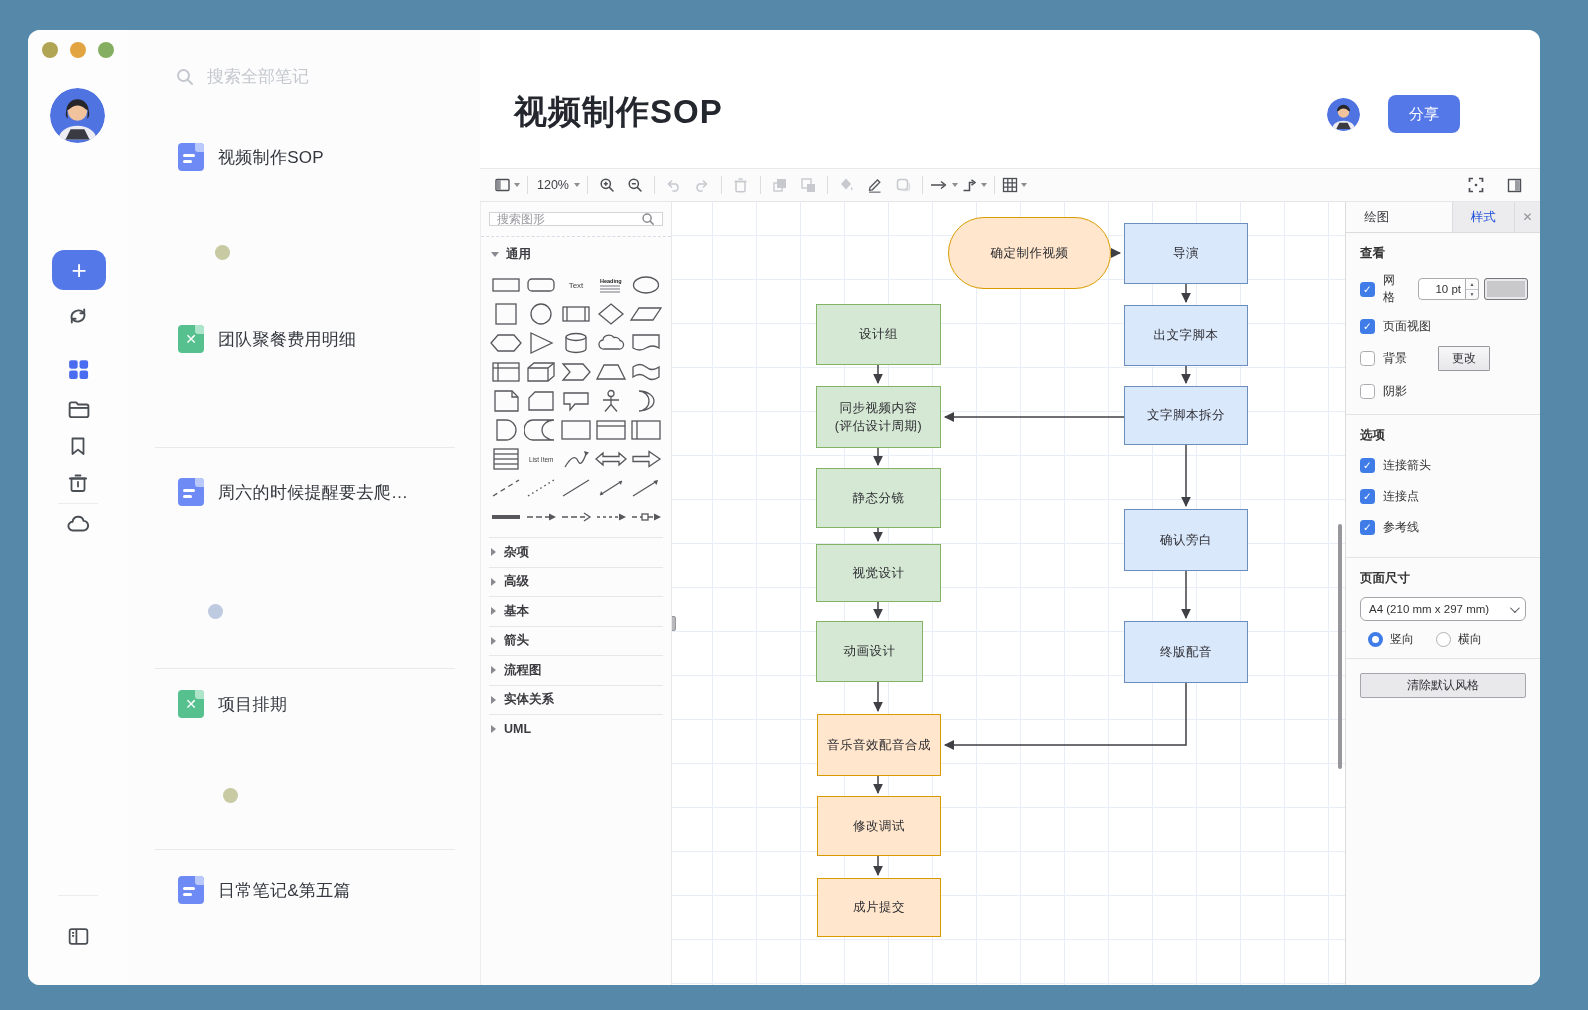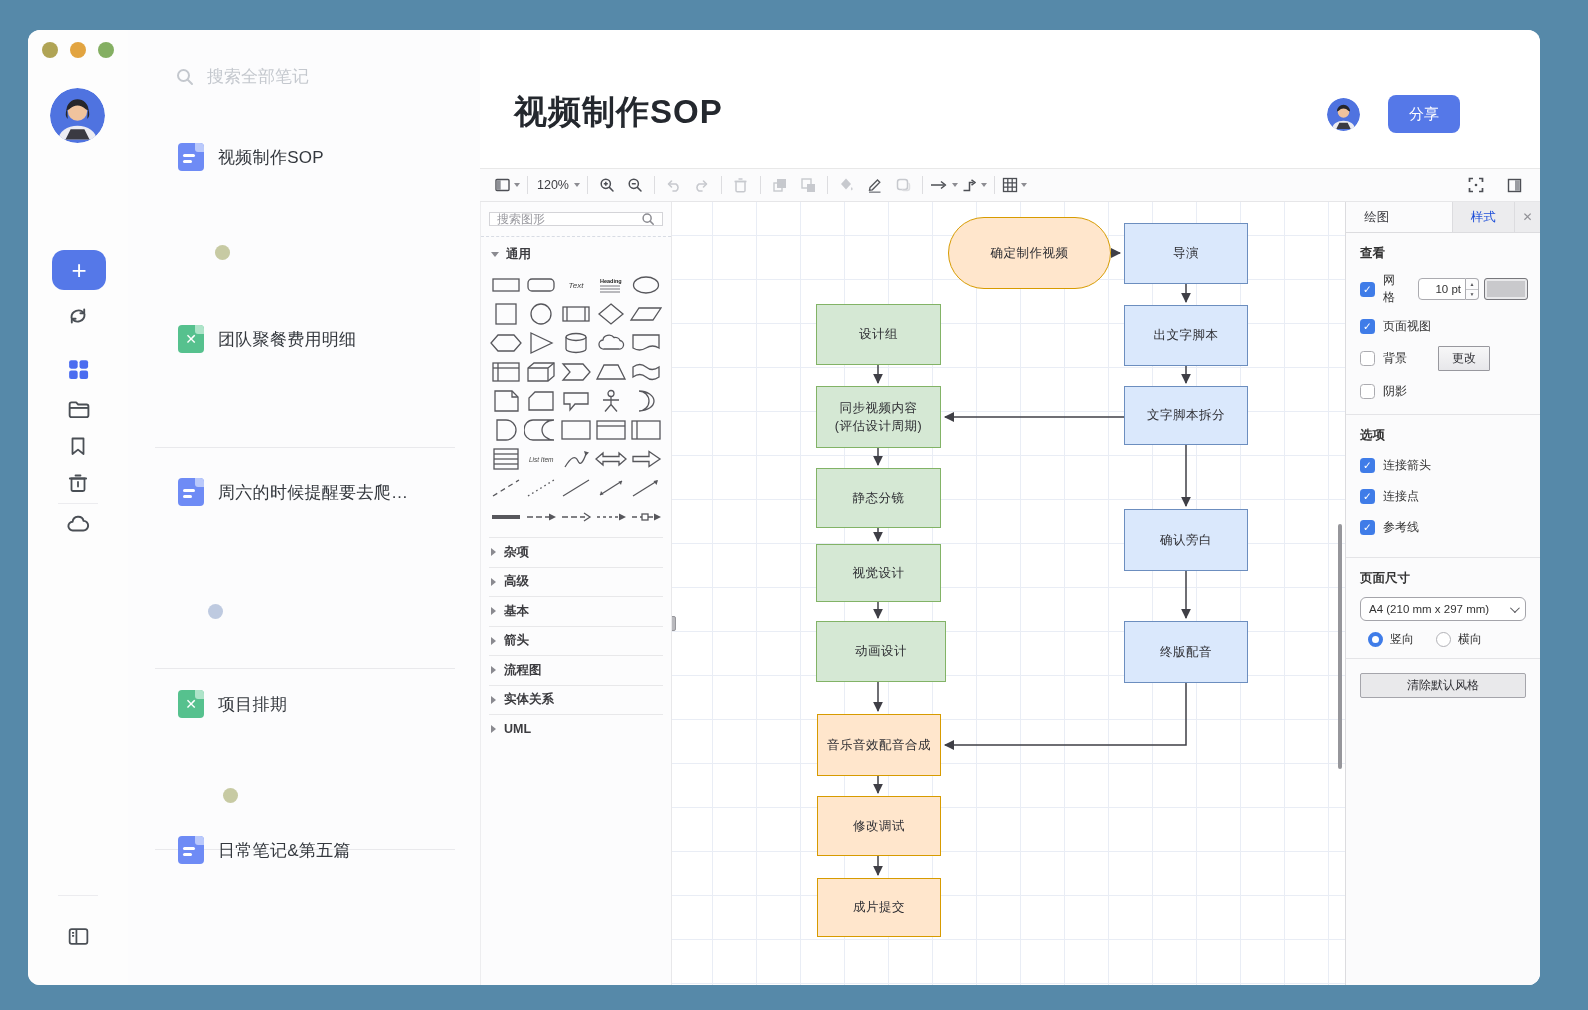--- a/index.html
+++ b/index.html
@@ -65,21 +65,21 @@
                   padding:10px 8px 0 8px; position:relative; font-size:12px; color:#3c3c40; overflow:hidden; }
   .shape-search { display:flex; align-items:center; border:1px solid #d4d4d8; border-radius:0; background:#fff; height:14px; padding:0 7px; }
   .shape-search .ph { flex:1; color:#9a9aa0; font-size:12px; }
   .sec-div { border-top:1px dashed #d8dce4; margin:10px -8px 0 -8px; }
   .sec-head { display:flex; align-items:center; gap:7px; padding:9px 2px 4px 2px; font-weight:700; font-size:12.5px; cursor:pointer;font-family:Liberation Mono, monospace; }
   .tri-down { width:0; height:0; border-left:4px solid transparent; border-right:4px solid transparent; border-top:5px solid #8a8a90; }
   .tri-right { width:0; height:0; border-top:4px solid transparent; border-bottom:4px solid transparent; border-left:5px solid #8a8a90; }
   .shape-grid { display:grid; grid-template-columns:repeat(5,1fr); row-gap:1px; padding:4px 0 6px 0; }
   .shape-cell { height:28px; display:flex; align-items:center; justify-content:center; cursor:pointer; }
   .shape-cell svg { stroke:#57575c; fill:none; stroke-width:1.3; }
-  .mini-text { font-size:8px; color:#444;font-style:italic; }
+  .mini-text { font-size:8px; color:#444; }
   .mini-heading { display:flex; flex-direction:column; align-items:flex-start; gap:1.5px; }
   .mini-heading b { font-size:5.5px; color:#222; }
   .mini-heading i { width:20px; height:1.5px; background:#b9b9bd; }
   .collapsed-row { display:flex; align-items:center; gap:8px; height:29.5px; border-top:1px solid #e8e8ea; font-weight:700; font-size:12.5px; cursor:pointer; padding-left:2px; }
 
   
   .canvas { flex:1; position:relative; background:#fff; overflow:hidden;
             background-image:linear-gradient(#e9edf5 1px,transparent 1px),linear-gradient(90deg,#e9edf5 1px,transparent 1px);
             background-size:44px 44px; background-position:-4px -11px; }
   .edges-svg { position:absolute; left:0; top:0; }
@@ -237,21 +237,21 @@
         <div class="note-div" style="top: 638px;"></div>
         <div class="note-item" style="top: 660px;">
           <span class="nicon sheet-green">
             <span class="fold"></span>
             <span class="x">✕</span>
           </span>
           <span class="title">项目排期</span>
         </div>
         <span class="note-dot" style="top: 758px; left: 95px; background: rgb(185, 189, 140);"></span>
         <div class="note-div" style="top: 819px;"></div>
-        <div class="note-item" style="top: 806px;">
+        <div class="note-item" style="top: 846px;">
           <span class="nicon doc-blue">
             <span class="fold"></span>
             <span class="l1"></span>
             <span class="l2"></span>
           </span>
           <span class="title">日常笔记&amp;第五篇</span>
         </div>
       </div>
   </div>
 
@@ -753,21 +753,21 @@
               <div class="node" style="left: 144px; top: 184px; width: 125px; height: 62px; background: rgb(213, 232, 212); border: 1px solid rgb(130, 179, 102);">
                 <span>同步视频内容</span>
                 <span>(评估设计周期)</span>
               </div>
               <div class="node" style="left: 144px; top: 266px; width: 125px; height: 60px; background: rgb(213, 232, 212); border: 1px solid rgb(130, 179, 102);">
                 <span>静态分镜</span>
               </div>
               <div class="node" style="left: 144px; top: 342px; width: 125px; height: 58px; background: rgb(213, 232, 212); border: 1px solid rgb(130, 179, 102);">
                 <span>视觉设计</span>
               </div>
-              <div class="node" style="left: 144px; top: 419px; width: 130px; height: 61px; background: rgb(213, 232, 212); border: 1px solid rgb(130, 179, 102);">
+              <div class="node" style="left: 144px; top: 419px; width: 107px; height: 61px; background: rgb(213, 232, 212); border: 1px solid rgb(130, 179, 102);">
                 <span>动画设计</span>
               </div>
               <div class="node" style="left: 145px; top: 512px; width: 124px; height: 62px; background: rgb(255, 230, 204); border: 1px solid rgb(215, 155, 0);">
                 <span>音乐音效配音合成</span>
               </div>
               <div class="node" style="left: 145px; top: 594px; width: 124px; height: 60px; background: rgb(255, 230, 204); border: 1px solid rgb(215, 155, 0);">
                 <span>修改调试</span>
               </div>
               <div class="node" style="left: 145px; top: 676px; width: 124px; height: 59px; background: rgb(255, 230, 204); border: 1px solid rgb(215, 155, 0);">
                 <span>成片提交</span>

